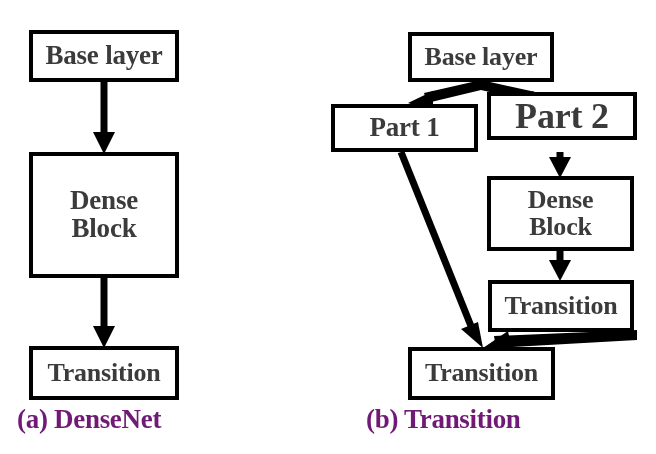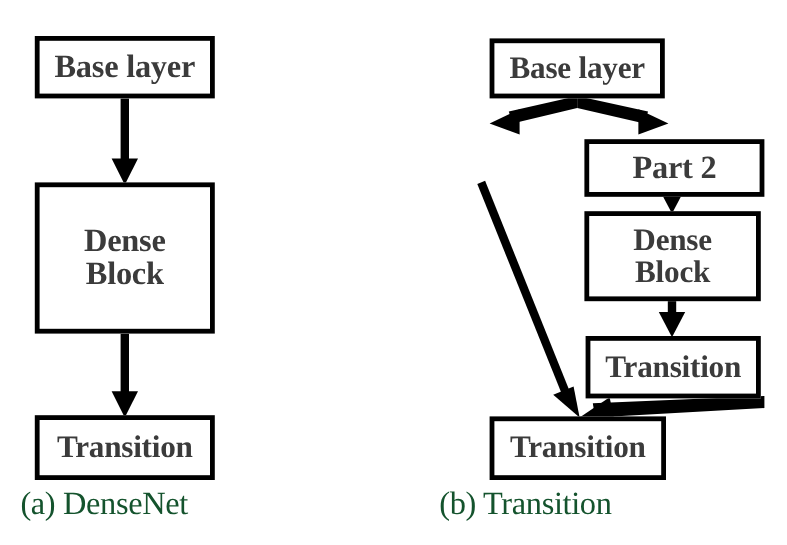--- a/index.html
+++ b/index.html
@@ -37,22 +37,22 @@
     letter-spacing: -0.2px;
     z-index: 3;
   }
   .node .lbl {
     display: block;
     white-space: pre-line;
   }
   
   .caption {
     position: absolute;
-    color: #14532d;
-    font-weight: normal;
+    color: #701a75;
+    font-weight: bold;
     font-family: "Liberation Serif", "DejaVu Serif", serif;
     font-size: 27px;
     letter-spacing: -0.3px;
     white-space: nowrap;
     z-index: 4;
   }
   
   #edges {
     position: absolute;
     left: 0;
@@ -123,22 +123,25 @@
   <div class="node" style="left:29px; top:346px; width:150px; height:54px; font-size:26px;">
     <span class="lbl">Transition</span>
   </div>
 
   <div class="caption" style="left:17px; top:404px;">(a) DenseNet</div>
 
   <div class="node" style="left:408px; top:32px; width:146px; height:50px; font-size:26px;">
     <span class="lbl">Base layer</span>
   </div>
 
+  <div class="node" style="left:331px; top:104px; width:147px; height:48px; font-size:27px;">
+    <span class="lbl">Part 1</span>
+  </div>
 
-  <div class="node" style="left:487px; top:116px; width:150px; height:48px; font-size:27px;">
+  <div class="node" style="left:487px; top:92px; width:150px; height:48px; font-size:36px;">
     <span class="lbl">Part 2</span>
   </div>
 
   <div class="node" style="left:487px; top:176px; width:147px; height:75px; font-size:26px;">
     <span class="lbl">Dense
 Block</span>
   </div>
 
   <div class="node" style="left:488px; top:280px; width:146px; height:52px; font-size:26px; z-index:2;">
     <span class="lbl">Transition</span>

